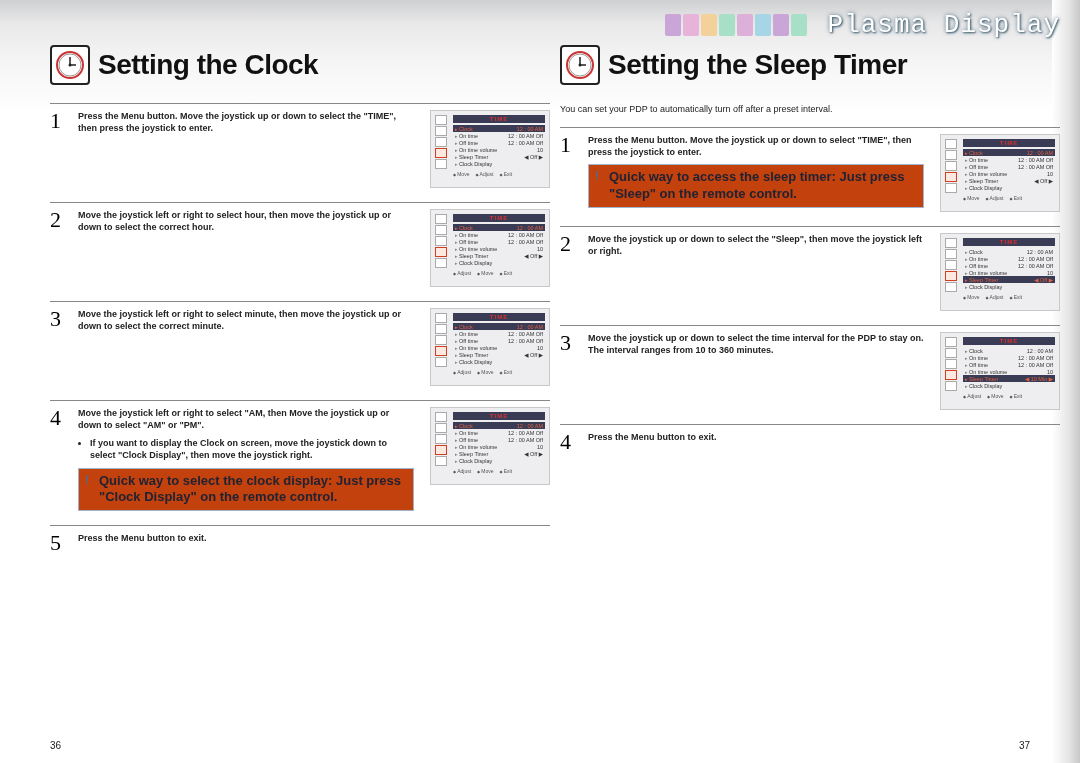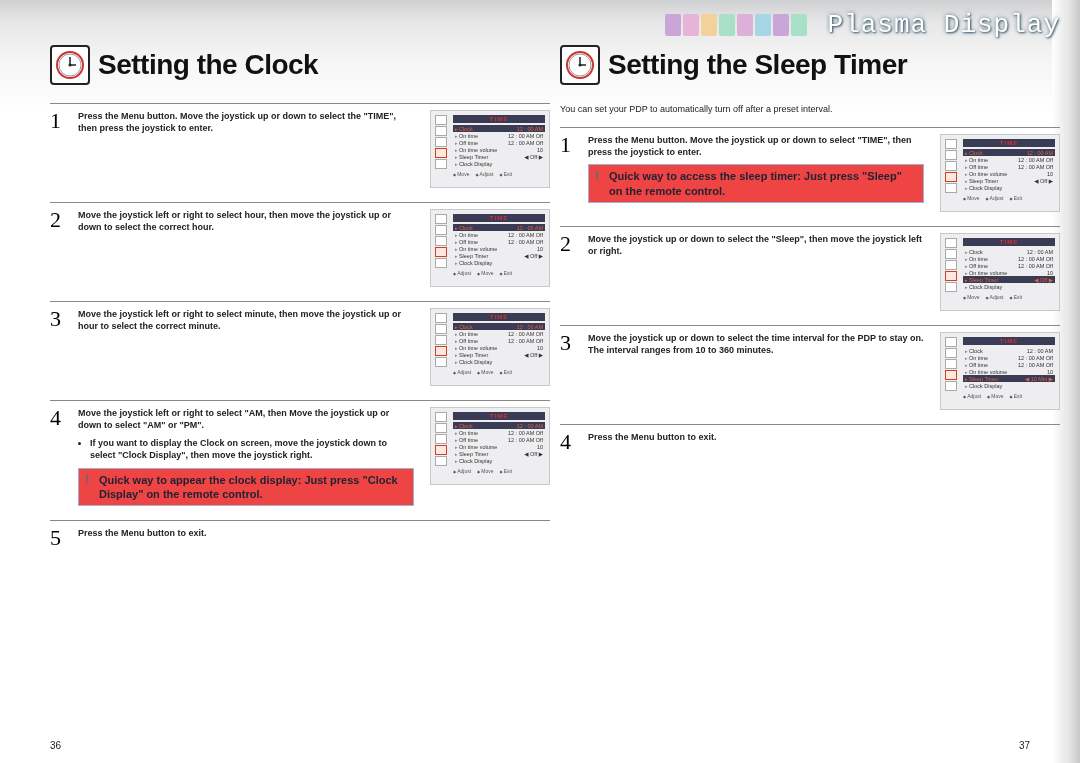--- a/index.html
+++ b/index.html
@@ -64,24 +64,24 @@
     position: relative;
   }
   .step-num {
     font-size: 22px; font-weight: 400; min-width: 18px;
     font-family: Georgia, serif; line-height: 1;
   }
   .step-body { flex: 1; font-size: 9px; line-height: 1.35; color: #222; padding-right: 6px; font-weight: bold; }
   .step-body ul { margin: 6px 0 6px 12px; }
   .step-body li { list-style: disc; margin-bottom: 4px; }
   .tip-box {
-    background: #ef4444;
+    background: #c2410c;
     border: 1px solid #9fb4cc;
     padding: 4px 6px 4px 20px;
-    font-size: 11px;
+    font-size: 13px;
     line-height: 1.3;
     color: #223;
     margin-top: 6px;
     position: relative;
   }
   .tip-box::before {
     content: "!"; position: absolute; left: 6px; top: 4px;
     font-weight: 700; color: #556b88; font-size: 12px;
   }
   .screenshot {
@@ -240,21 +240,21 @@
           </div>
     <div class="scr-foot">
             <span>Adjust</span>
             <span>Move</span>
             <span>Exit</span>
           </div>
   </div>
     </div>
       <div class="step">
       <div class="step-num">3</div>
-      <div class="step-body">Move the joystick left or right to select minute, then move the joystick up or hour to select the correct minute.</div>
+      <div class="step-body">Move the joystick left or right to select minute, then move the joystick up or down to select the correct minute.</div>
       <div class="screenshot">
     <div class="scr-icons">
             <div class="scr-ic "></div>
             <div class="scr-ic "></div>
             <div class="scr-ic "></div>
             <div class="scr-ic sel"></div>
             <div class="scr-ic "></div>
           </div>
     <div class="scr-title">TIME</div>
     <div class="scr-rows">
@@ -287,21 +287,21 @@
             <span>Adjust</span>
             <span>Move</span>
             <span>Exit</span>
           </div>
   </div>
     </div>
       <div class="step">
       <div class="step-num">4</div>
       <div class="step-body">Move the joystick left or right to select "AM, then Move the joystick up or down to select "AM" or "PM".<ul>
             <li>If you want to display the Clock on screen, move the joystick down to select "Clock Display", then move the joystick right.</li>
-          </ul><div class="tip-box">Quick way to appear the clock display: Just press "Clock Display" on the remote control.</div></div>
+          </ul><div class="tip-box">Quick way to select the clock display: Just press "Clock Display" on the remote control.</div></div>
       <div class="screenshot">
     <div class="scr-icons">
             <div class="scr-ic "></div>
             <div class="scr-ic "></div>
             <div class="scr-ic "></div>
             <div class="scr-ic sel"></div>
             <div class="scr-ic "></div>
           </div>
     <div class="scr-title">TIME</div>
     <div class="scr-rows">

